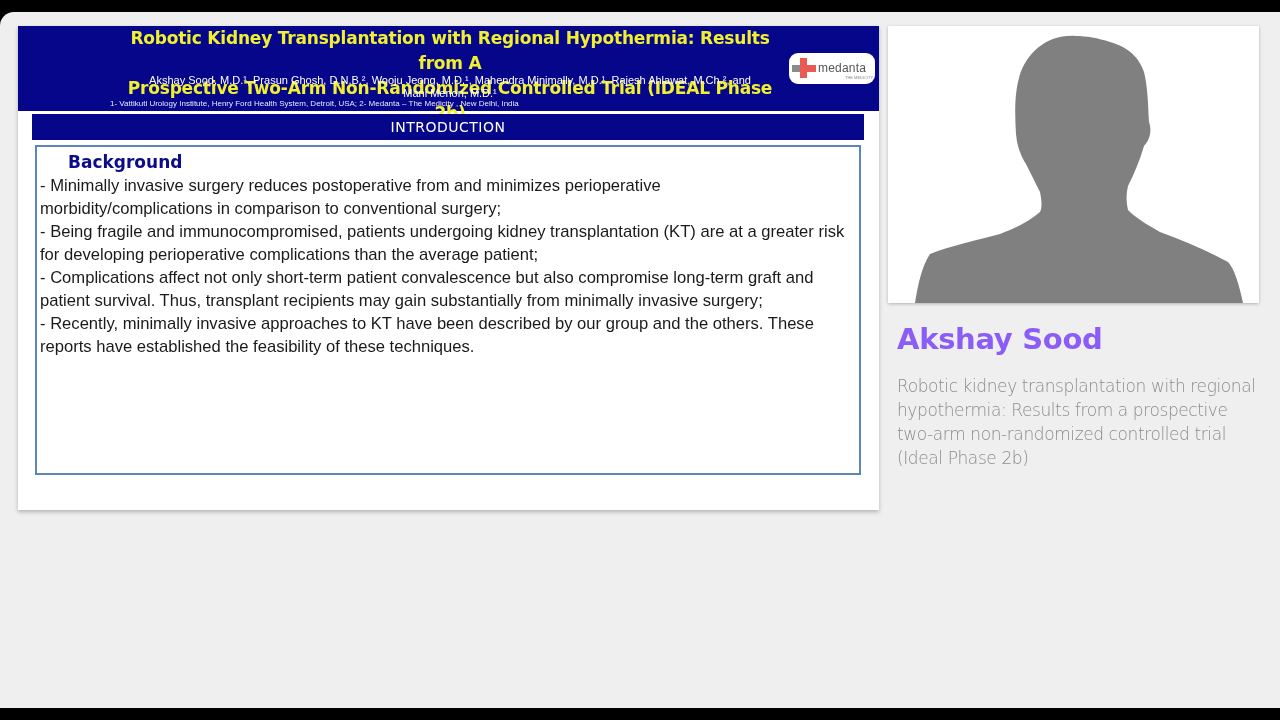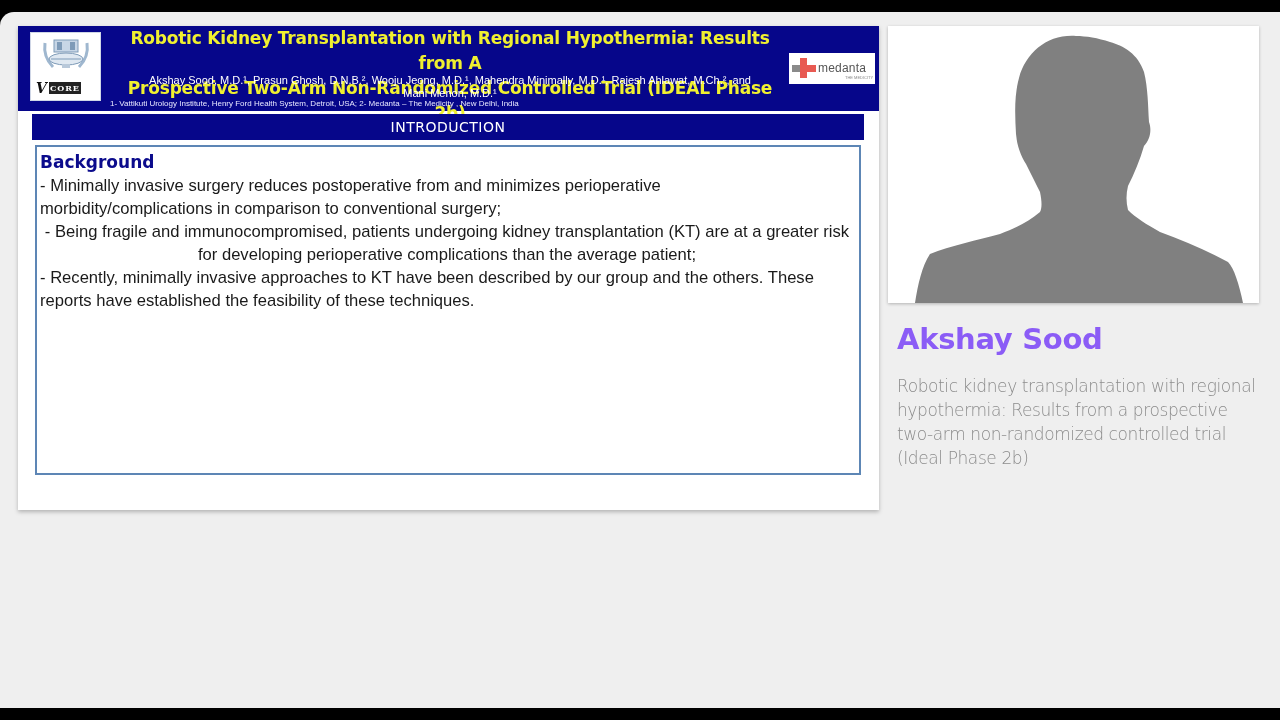--- a/index.html
+++ b/index.html
@@ -11,58 +11,45 @@
     .slide { position: absolute; left: 18px; top: 14px; width: 861px; height: 484px; background: #fff; box-shadow: 0 2px 4px rgba(0,0,0,0.25); }
     .banner { position: absolute; left: 0; top: 0; width: 861px; height: 85px; background: #06068a; }
     .logo-left { position: absolute; left: 12px; top: 6px; width: 71px; height: 69px; background: #fff; border: 1px solid #cfd6e6; }
     .logo-left .crest { position: absolute; left: 10px; top: 4px; width: 50px; height: 36px; }
     .logo-left .core { position: absolute; left: 4px; top: 46px; font-family: "DejaVu Serif", serif; font-weight: bold; font-size: 13px; color: #111; letter-spacing: 1px; }
     .logo-left .core span { display: inline-block; background: #222; color: #fff; font-size: 8px; padding: 1px 1px; margin-left: 1px; vertical-align: middle; }
 
     .title { position: absolute; left: 92px; top: 0px; width: 680px; text-align: center; color: #f0f030; font-family: "DejaVu Sans", sans-serif; font-weight: bold; font-size: 17px; line-height: 25px; letter-spacing: -0.2px; }
     .authors { position: absolute; left: 92px; top: 48px; width: 680px; text-align: center; color: #fff; font-size: 11px; line-height: 13px; }
     .affil { position: absolute; left: 92px; top: 73px; width: 680px; text-align: left; color: #e8e8ff; font-size: 8px; line-height: 10px; }
-    .logo-right { position: absolute; left: 771px; top: 27px; width: 86px; height: 31px; background: #fff; }
+    .logo-right { position: absolute; left: 771px; top: 27px; width: 86px; height: 31px; background: #fff; border-radius: 9px; }
     .logo-right .cross { position: absolute; left: 3px; top: 5px; width: 24px; height: 20px; }
     .logo-right .cross .h { position: absolute; left: 0; top: 7px; width: 24px; height: 7px; background: #8a8a8a; }
     .logo-right .cross .v { position: absolute; left: 8px; top: 0; width: 7px; height: 20px; background: #e85a52; }
     .logo-right .cross .h2 { position: absolute; left: 12px; top: 7px; width: 12px; height: 7px; background: #e85a52; }
     .logo-right .word { position: absolute; left: 29px; top: 8px; font-size: 12px; color: #555; letter-spacing: 0.2px; }
     .logo-right .sub { position: absolute; left: 56px; top: 22px; font-size: 4px; color: #888; }
 
     .intro-bar { position: absolute; left: 14px; top: 88px; width: 832px; height: 26px; background: #06068a; color: #fff; font-family: "DejaVu Sans", sans-serif; font-weight: normal; font-size: 14px; text-align: center; line-height: 26px; letter-spacing: 0.5px; }
     .intro-box { position: absolute; left: 17px; top: 119px; width: 826px; height: 330px; border: 2px solid #5d86b5; padding: 4px 3px 0 3px; background: #fff; }
-    .sec-head { font-family: "DejaVu Sans", sans-serif; font-weight: bold; color: #0b0b8c; font-size: 17px; line-height: 23px; }
+    .sec-head { font-family: "DejaVu Sans", sans-serif; font-weight: bold; color: #0b0b8c; font-size: 17px; line-height: 23px; margin-left: 28px; }
     .para { font-family: "Liberation Sans", sans-serif; color: #1a1a1a; font-size: 16.6px; line-height: 23px; text-align: justify; }
 
     
     .photo { position: absolute; left: 888px; top: 14px; width: 371px; height: 277px; background: #fff; box-shadow: 0 1px 3px rgba(0,0,0,0.25); overflow: hidden; }
     .speaker-name { position: absolute; left: 897px; top: 310px; font-family: "DejaVu Sans", sans-serif; font-weight: bold; font-size: 29px; color: #8b5cf6; letter-spacing: -0.3px; }
     .talk-title { position: absolute; left: 897px; top: 362px; width: 360px; font-family: "DejaVu Sans", sans-serif; font-size: 17px; line-height: 24px; color: #8c8c8c; font-weight: 300; letter-spacing: -0.4px; }
   </style>
 </head>
 <body>
 
 <div class="stage">
 
   <div class="slide">
     <div class="banner">
-      <div class="logo-left">
-        <svg class="crest" viewBox="0 0 50 36">
-          <path d="M4 6 Q2 20 12 30" stroke="#9fb7cf" stroke-width="3" fill="none"></path>
-          <path d="M46 6 Q48 20 38 30" stroke="#9fb7cf" stroke-width="3" fill="none"></path>
-          <rect x="13" y="3" width="24" height="12" fill="#c7d6e6" stroke="#7e9bb8"></rect>
-          <rect x="16" y="5" width="5" height="8" fill="#7e9bb8"></rect>
-          <rect x="29" y="5" width="5" height="8" fill="#7e9bb8"></rect>
-          <ellipse cx="25" cy="22" rx="17" ry="6" fill="#dfe8f1" stroke="#7e9bb8"></ellipse>
-          <path d="M10 22 L40 22" stroke="#7e9bb8" stroke-width="1"></path>
-          <rect x="21" y="27" width="8" height="4" fill="#b9c9da"></rect>
-        </svg>
-        <div class="core"><span style="background:none;color:#111;font-size:14px;font-style:italic;padding:0">V</span><span>CORE</span></div>
-      </div>
 
       <div class="title">
         <div>Robotic Kidney Transplantation with Regional Hypothermia: Results from A</div>
         <div>Prospective Two-Arm Non-Randomized Controlled Trial (IDEAL Phase 2b)</div>
       </div>
       <div class="authors">
         <div>Akshay Sood, M.D.¹, Prasun Ghosh, D.N.B.², Wooju Jeong, M.D.¹, Mahendra Minimally, M.D.¹, Rajesh Ahlawat, M.Ch.², and</div>
         <div>Mani Menon, M.D.¹</div>
       </div>
       <div class="affil">1- Vattikuti Urology Institute, Henry Ford Health System, Detroit, USA; 2- Medanta – The Medicity , New Delhi, India</div>
@@ -76,21 +63,22 @@
         <div class="word">medanta</div>
         <div class="sub">THE MEDICITY</div>
       </div>
     </div>
 
     <div class="intro-bar">INTRODUCTION</div>
 
     <div class="intro-box">
       <div class="sec-head">Background</div>
       <div class="para" style="text-align:left;padding-right:96px">- Minimally invasive surgery reduces postoperative from and minimizes perioperative morbidity/complications in comparison to conventional surgery;</div>
-      <div class="para" style="text-align:center;padding-right:2px">- Being fragile and immunocompromised, patients undergoing kidney transplantation (KT) are at a greater risk for developing perioperative complications than the average patient;</div>
+      <div class="para" style="text-align:left;padding-right:2px">- Being fragile and immunocompromised, patients undergoing kidney transplantation (KT) are at a greater risk for developing perioperative complications than the average patient;</div>
+      <div class="para" style="text-align:left;padding-right:2px">- Complications affect not only short-term patient convalescence but also compromise long-term graft and patient survival. Thus, transplant recipients may gain substantially from minimally invasive surgery;</div>
       <div class="para" style="text-align:left;padding-right:40px">- Recently, minimally invasive approaches to KT have been described by our group and the others. These reports have established the feasibility of these techniques.</div>
     </div>
   </div>
 
   <div class="photo">
     <svg width="371" height="277" viewBox="0 0 371 277">
       <path fill="#808080" d="
         M 188 10
         C 160 8 138 26 131 52
         C 126 70 127 90 128 108

